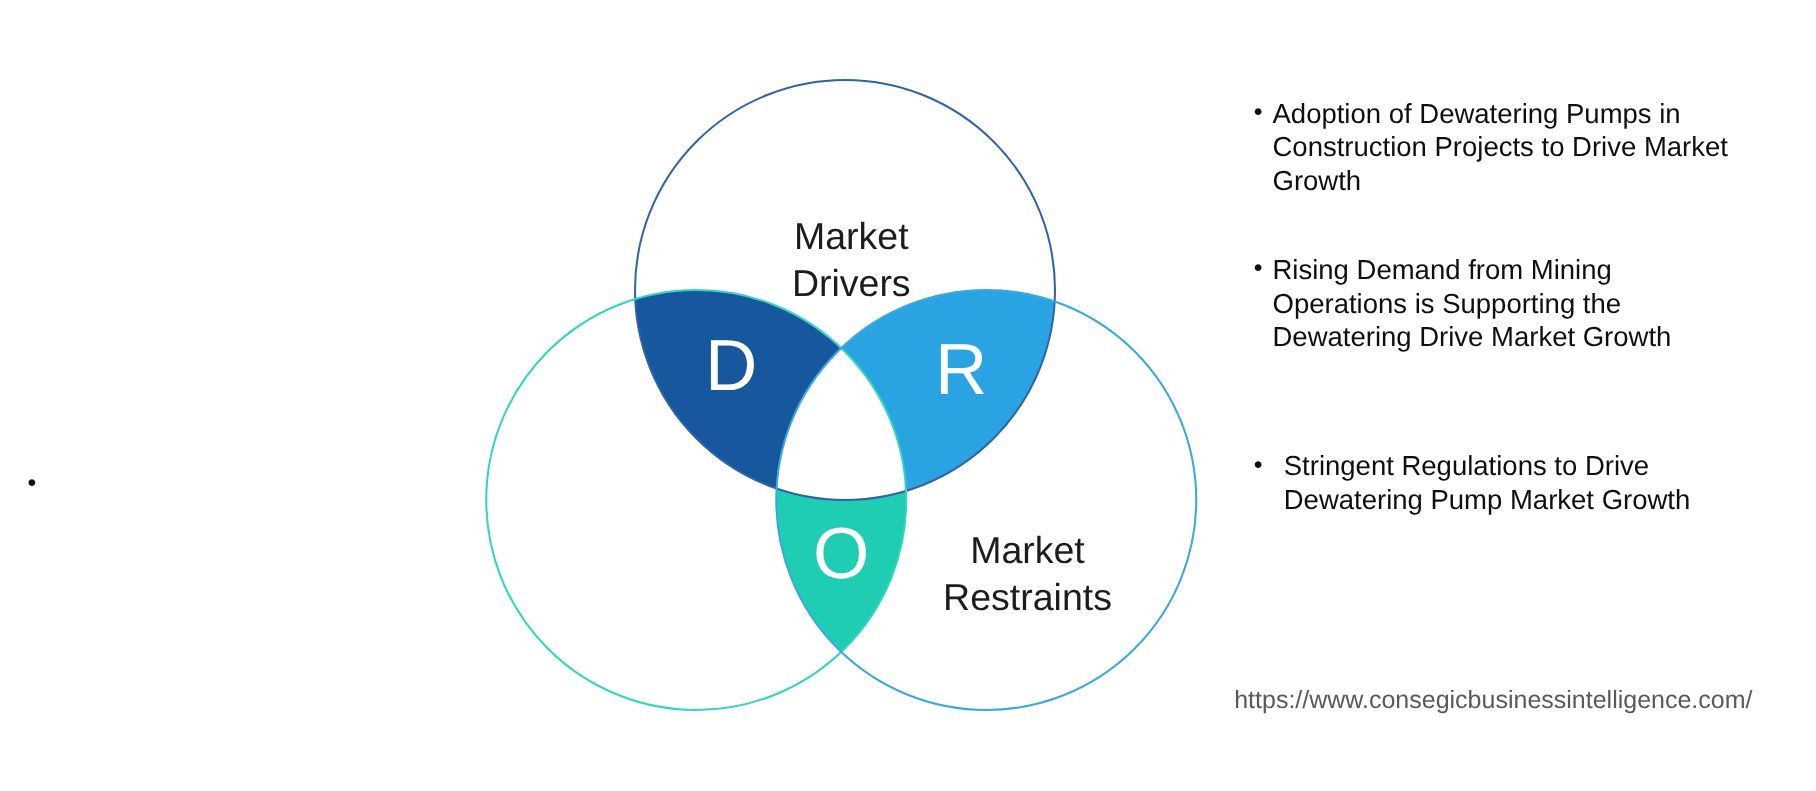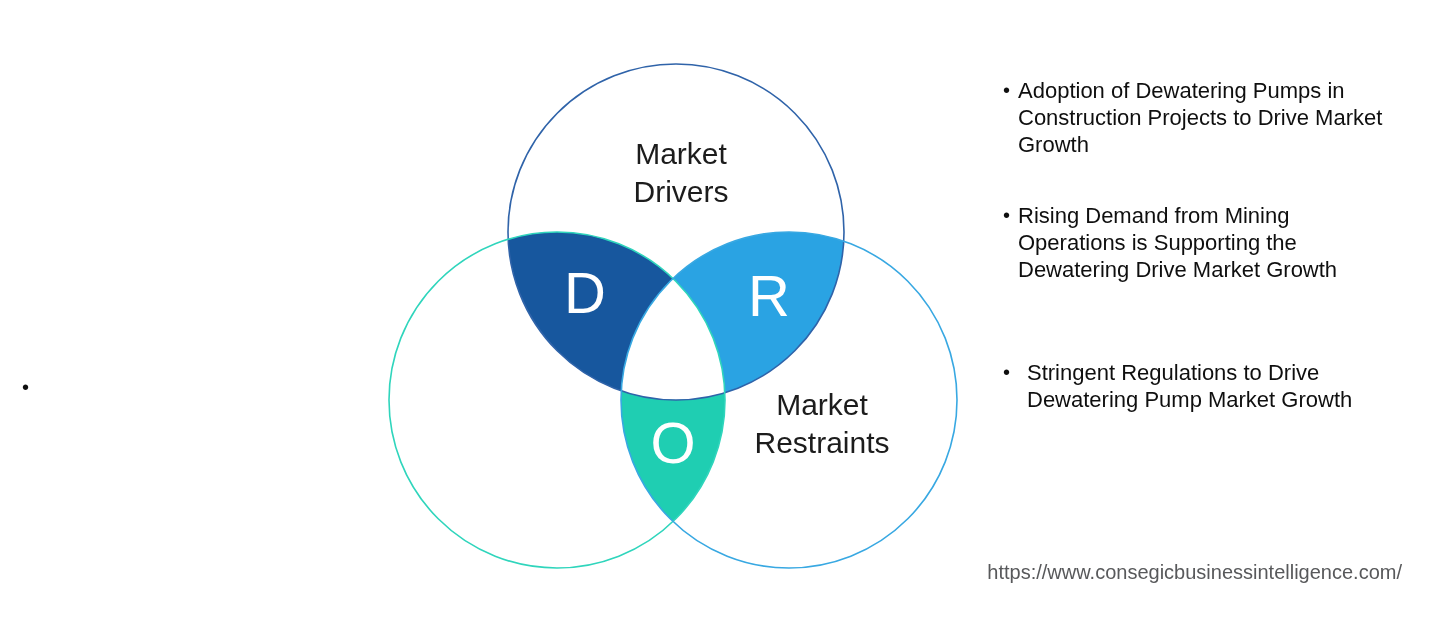--- a/index.html
+++ b/index.html
@@ -14,20 +14,21 @@
 
   .venn-label{
     position:absolute;
     transform:translateX(-50%);
     text-align:center;
     font-size:30px;
     line-height:38px;
     font-weight:400;
     color:#1c1c1c;
     white-space:pre;
+    margin-top:36px;
   }
   .venn-letter{
     position:absolute;
     transform:translate(-50%,-50%);
     font-size:58px;
     font-weight:400;
     color:#ffffff;
     line-height:1;
   }
 
@@ -47,21 +48,21 @@
     line-height:27px;
   }
   .note.indent-lg .marker{flex-basis:24px;width:24px;}
   .note .note-text{white-space:pre;}
 
   .right-note{left:1003px;width:460px;}
   .left-note{left:22px;width:360px;}
 
   .source-url{
     position:absolute;
-    top:561px;
+    top:549px;
     right:51px;
     font-size:20px;
     font-weight:400;
     color:#58595b;
     white-space:pre;
   }
 </style>
 </head>
 <body>
 

